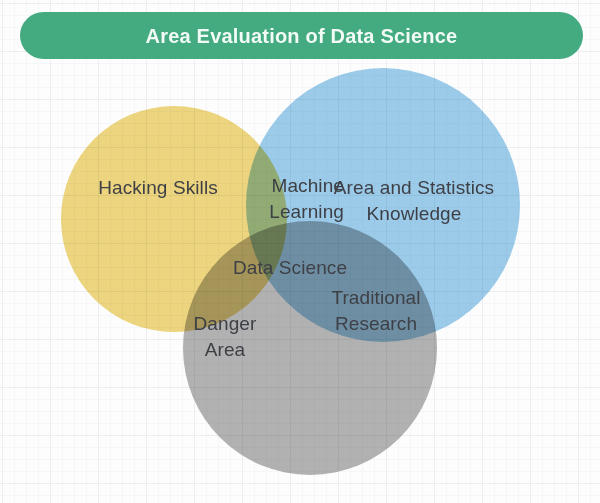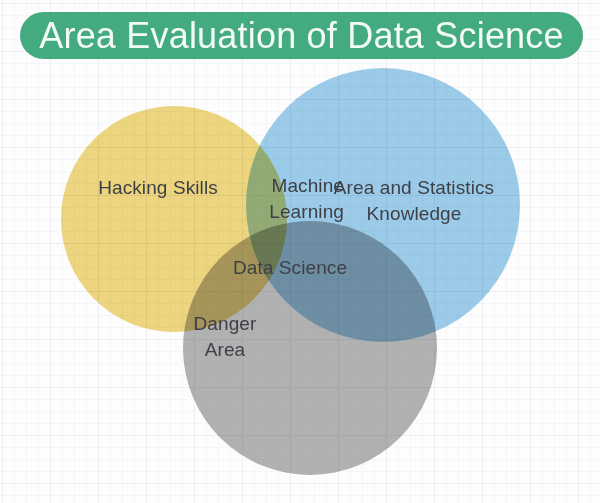--- a/index.html
+++ b/index.html
@@ -33,22 +33,22 @@
     width: 563px;
     height: 47px;
     border-radius: 24px;
     display: flex;
     align-items: center;
     justify-content: center;
     box-sizing: border-box;
   }
   .title-text {
     color: #f2fbf6;
-    font-size: 36px;
-    font-weight: 400;
+    font-size: 20px;
+    font-weight: 700;
     letter-spacing: 0.2px;
     line-height: 1;
     white-space: nowrap;
   }
 
   
   .venn-svg {
     position: absolute;
     left: 0;
     top: 0;
@@ -94,14 +94,16 @@
   </svg>
 
   <div class="venn-label lbl-hacking" style="color: rgb(62, 64, 70);">Hacking Skills</div>
   <div class="venn-label lbl-machine" style="color: rgb(62, 64, 70);">Machine
 Learning</div>
   <div class="venn-label lbl-math" style="color: rgb(62, 64, 70);">Area and Statistics
 Knowledge</div>
   <div class="venn-label lbl-datasci" style="color: rgb(62, 64, 70);">Data Science</div>
   <div class="venn-label lbl-danger" style="color: rgb(62, 64, 70);">Danger
 Area</div>
+  <div class="venn-label lbl-tradition" style="color: rgb(62, 64, 70);">Traditional
+Research</div>
 
 </div>
 
 </body></html>

